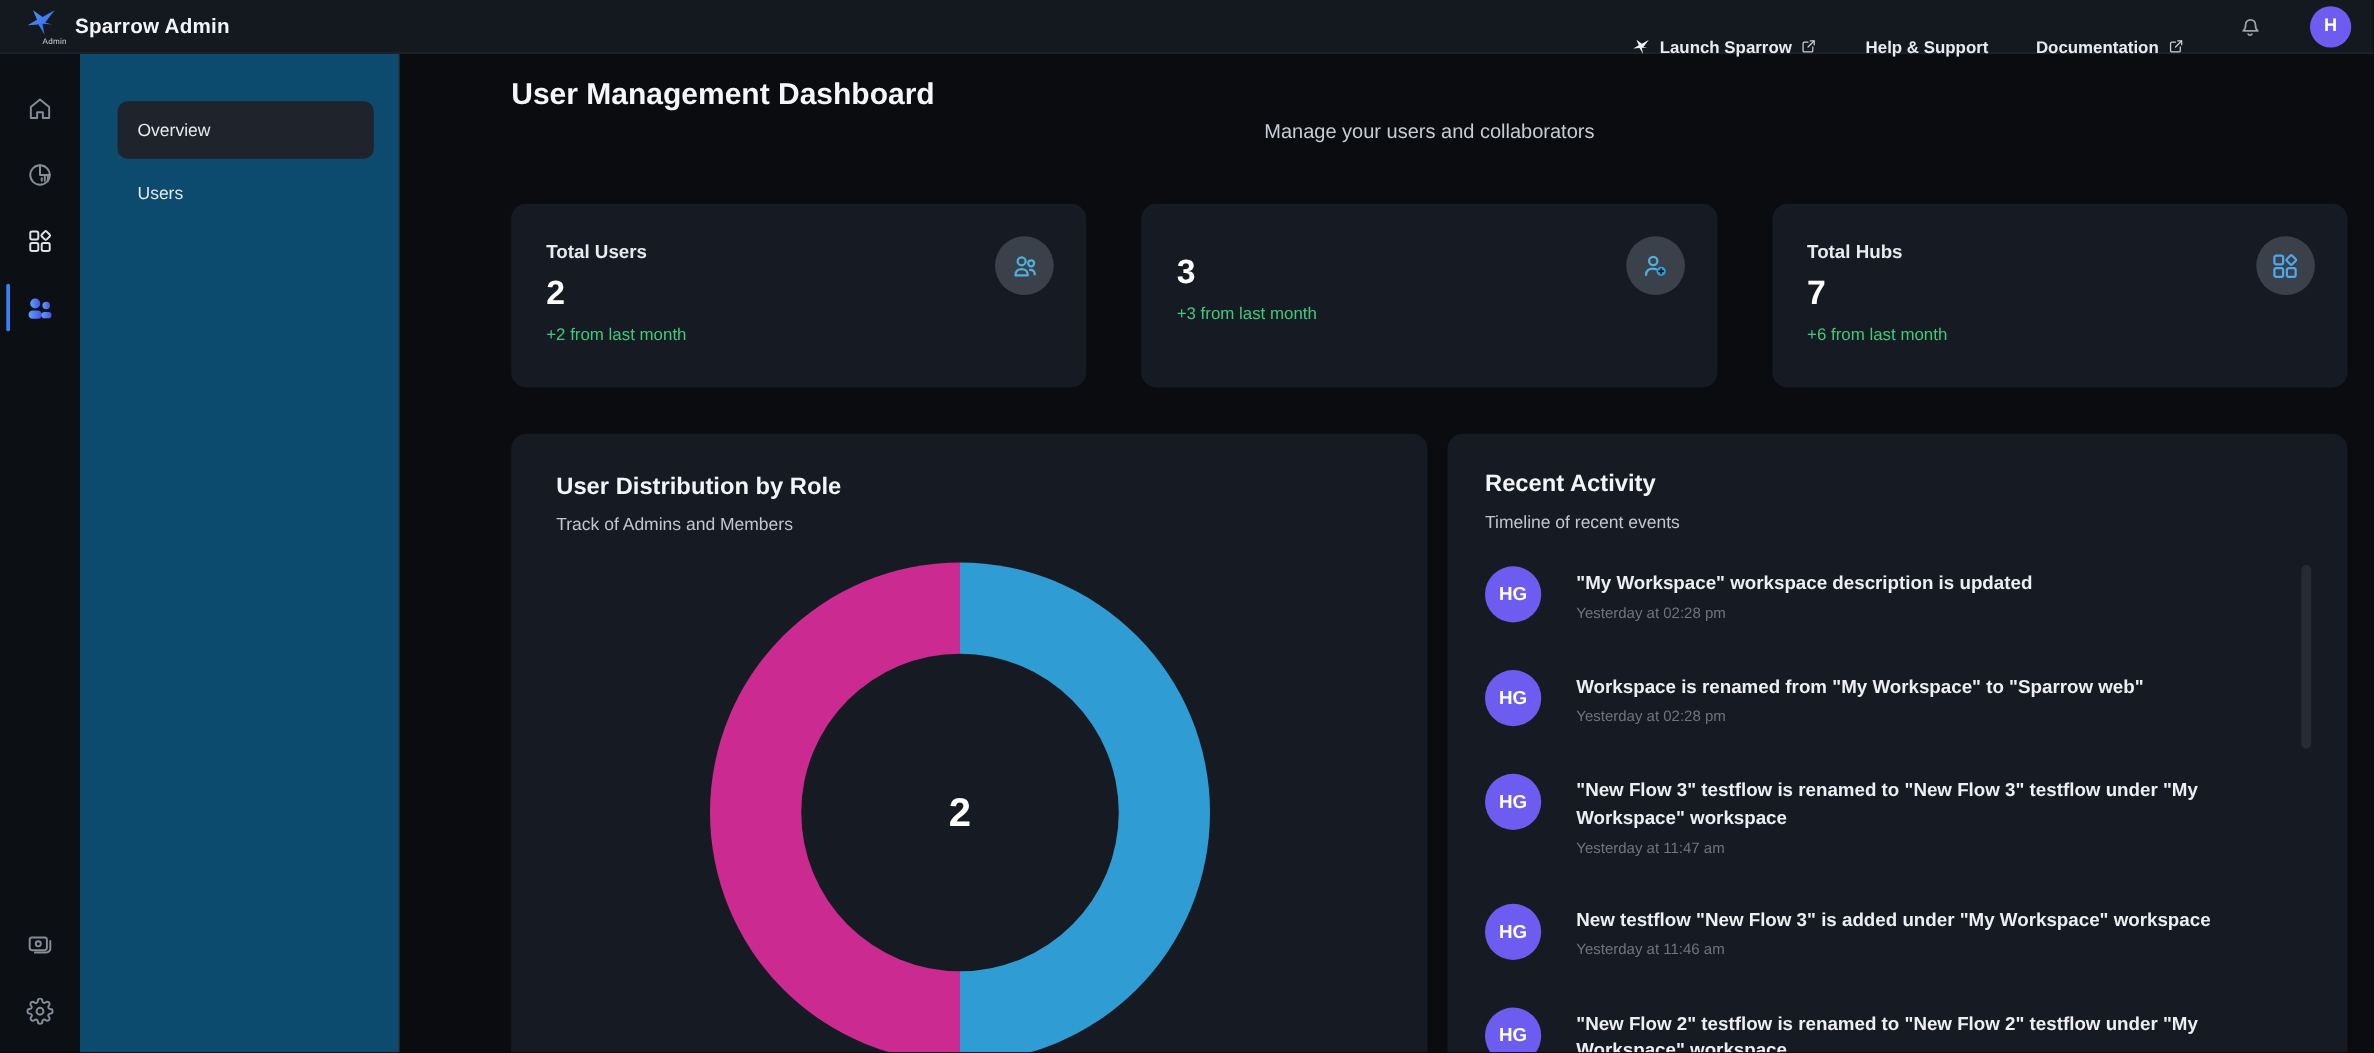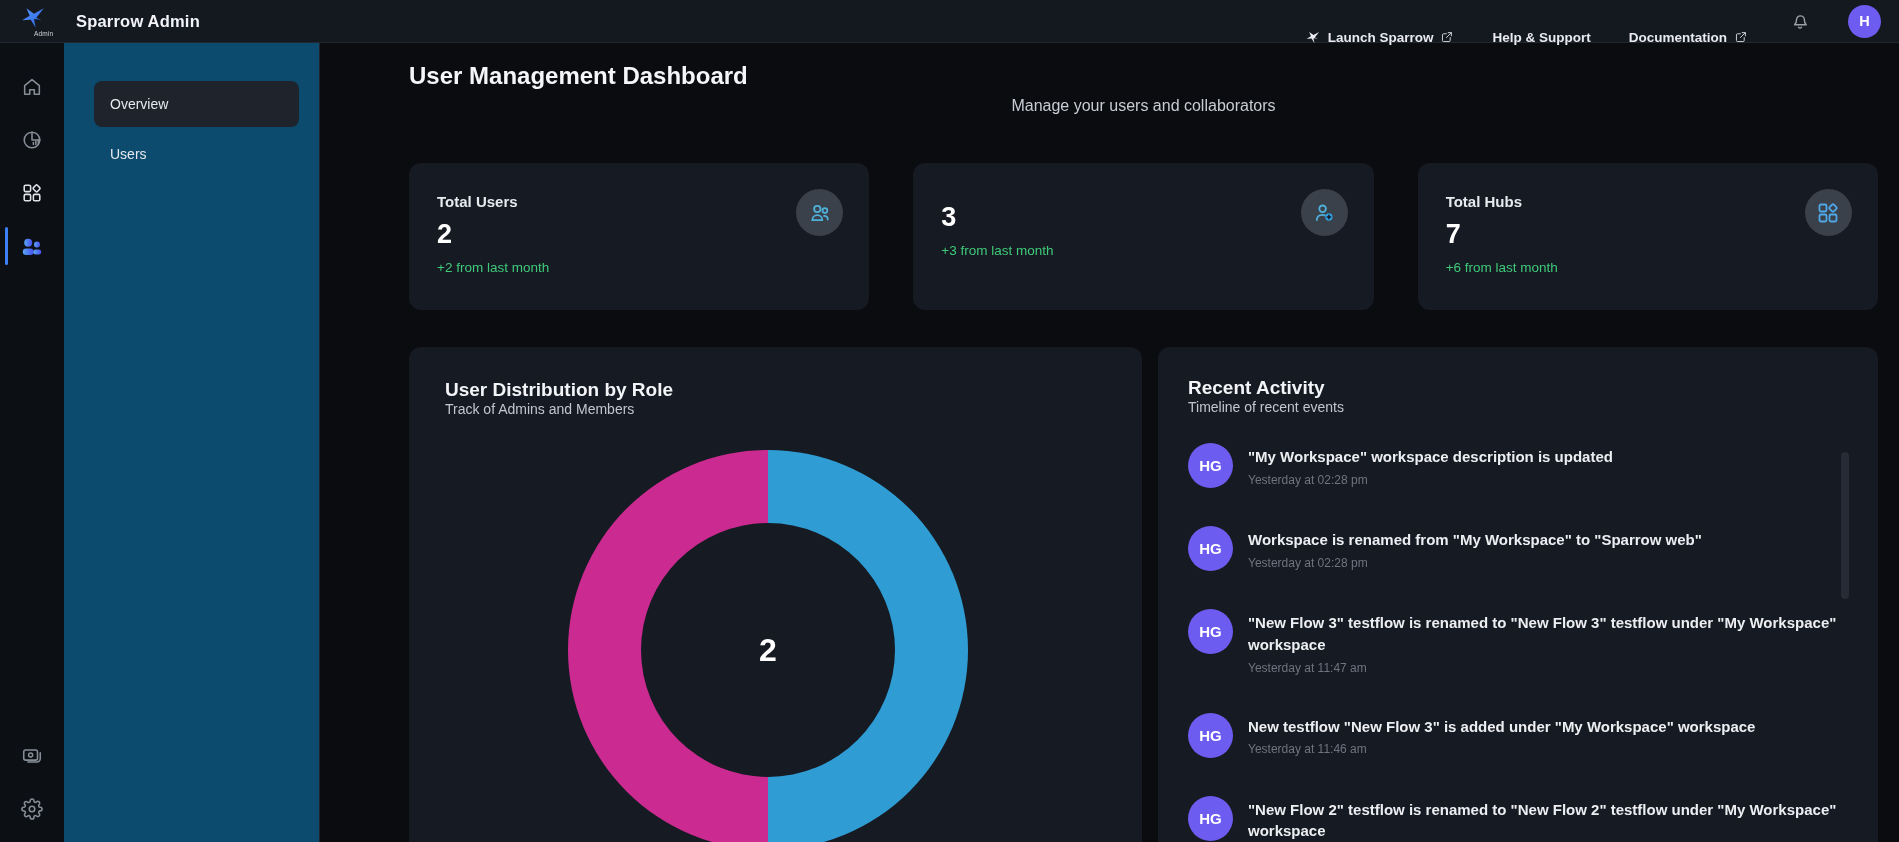--- a/index.html
+++ b/index.html
@@ -3,21 +3,21 @@
 <meta charset="utf-8">
 <style>
   * { margin:0; padding:0; box-sizing:border-box; }
   html,body { background:#08090c; }
   body { font-family:"Liberation Sans", sans-serif; }
   .screen { position:relative; width:1899px; height:842px; overflow:hidden; background:#0a0c10; color:#e8eaee; }
 
   
   .topbar { position:relative; height:43px; background:#14181f; border-bottom:1px solid #23272f;
             display:flex; align-items:center; padding:0 18px; }
-  .brand { display:flex; align-items:center; gap:20px; }
+  .brand { display:flex; align-items:center; gap:4px; }
   .logo-box { position:relative; width:38px; height:34px; }
   .logo-box svg { position:absolute; top:1px; left:2px; }
   .logo-sub { position:absolute; left:16px; bottom:1px; font-size:6.5px; color:#cfd3da; letter-spacing:.2px; }
   .brand-title { font-size:16.5px; font-weight:700; color:#f2f4f7; letter-spacing:.2px; }
 
   .topnav { margin-left:auto; display:flex; align-items:center; gap:38px; }
   .topnav .navitem { display:flex; align-items:center; gap:7px; font-size:13.5px; font-weight:600; color:#e8eaee; cursor:pointer;margin-top:32px; }
   .topnav svg { display:block; }
   .icon-stroke { fill:none; stroke:#9aa1ab; stroke-width:1.7; stroke-linecap:round; stroke-linejoin:round; }
   .ext-ic { fill:none; stroke:#cdd1d8; stroke-width:1.7; stroke-linecap:round; stroke-linejoin:round; }
@@ -59,30 +59,30 @@
   .stat-icon-circle { position:absolute; top:26px; right:26px; width:47px; height:47px; border-radius:50%;
                       background:#3a414b; display:flex; align-items:center; justify-content:center; }
   .cyan-ic { fill:none; stroke:#4fb1d9; stroke-width:1.8; stroke-linecap:round; stroke-linejoin:round; }
   .blue-ic { fill:none; stroke:#4fa9e8; stroke-width:1.8; stroke-linecap:round; stroke-linejoin:round; }
 
   .row2 { margin-top:37px; display:flex; gap:16px; align-items:flex-start; }
 
   .chart-card { position:relative; width:733px; height:560px; background:#161a22; border-radius:12px;
                 padding:32px 0 0 36px; flex-shrink:0; }
   .card-title { font-size:19px; font-weight:700; color:#f2f4f7; }
-  .card-subtitle { font-size:14px; color:#c2c7cf; }
+  .card-subtitle { margin-top:10px; font-size:14px; color:#c2c7cf; }
   .donut { position:absolute; top:103px; left:159px; width:400px; height:400px; border-radius:50%; }
   .donut-hole { position:absolute; inset:73px; border-radius:50%; background:#161a22;
                 display:flex; align-items:center; justify-content:center; }
   .donut-center { font-size:32px; font-weight:700; color:#fff; }
 
   .activity-card { position:relative; flex:1; height:560px; background:#161a22; border-radius:12px;
                    padding:30px 30px 0 30px; overflow:hidden; }
   .activity-list { margin-top:28px; display:flex; flex-direction:column; gap:38px; }
-  .activity-item { display:flex; gap:15px; }
+  .activity-item { display:flex; gap:28px; }
   .act-avatar { width:45px; height:45px; border-radius:50%; background:#6d5cf0; flex-shrink:0;
                 display:flex; align-items:center; justify-content:center; font-size:15px; font-weight:700; color:#fff; }
   .act-body { max-width:600px; padding-top:3px; }
   .act-text { font-size:15px; font-weight:600; color:#eceef1; line-height:1.45; }
   .act-time { margin-top:5px; font-size:12px; color:#6e7580; }
   .scroll-thumb { position:absolute; right:29px; top:105px; width:8px; height:147px; border-radius:4px; background:#262c35; cursor:pointer; }
 </style>
 </head>
 <body>
 

